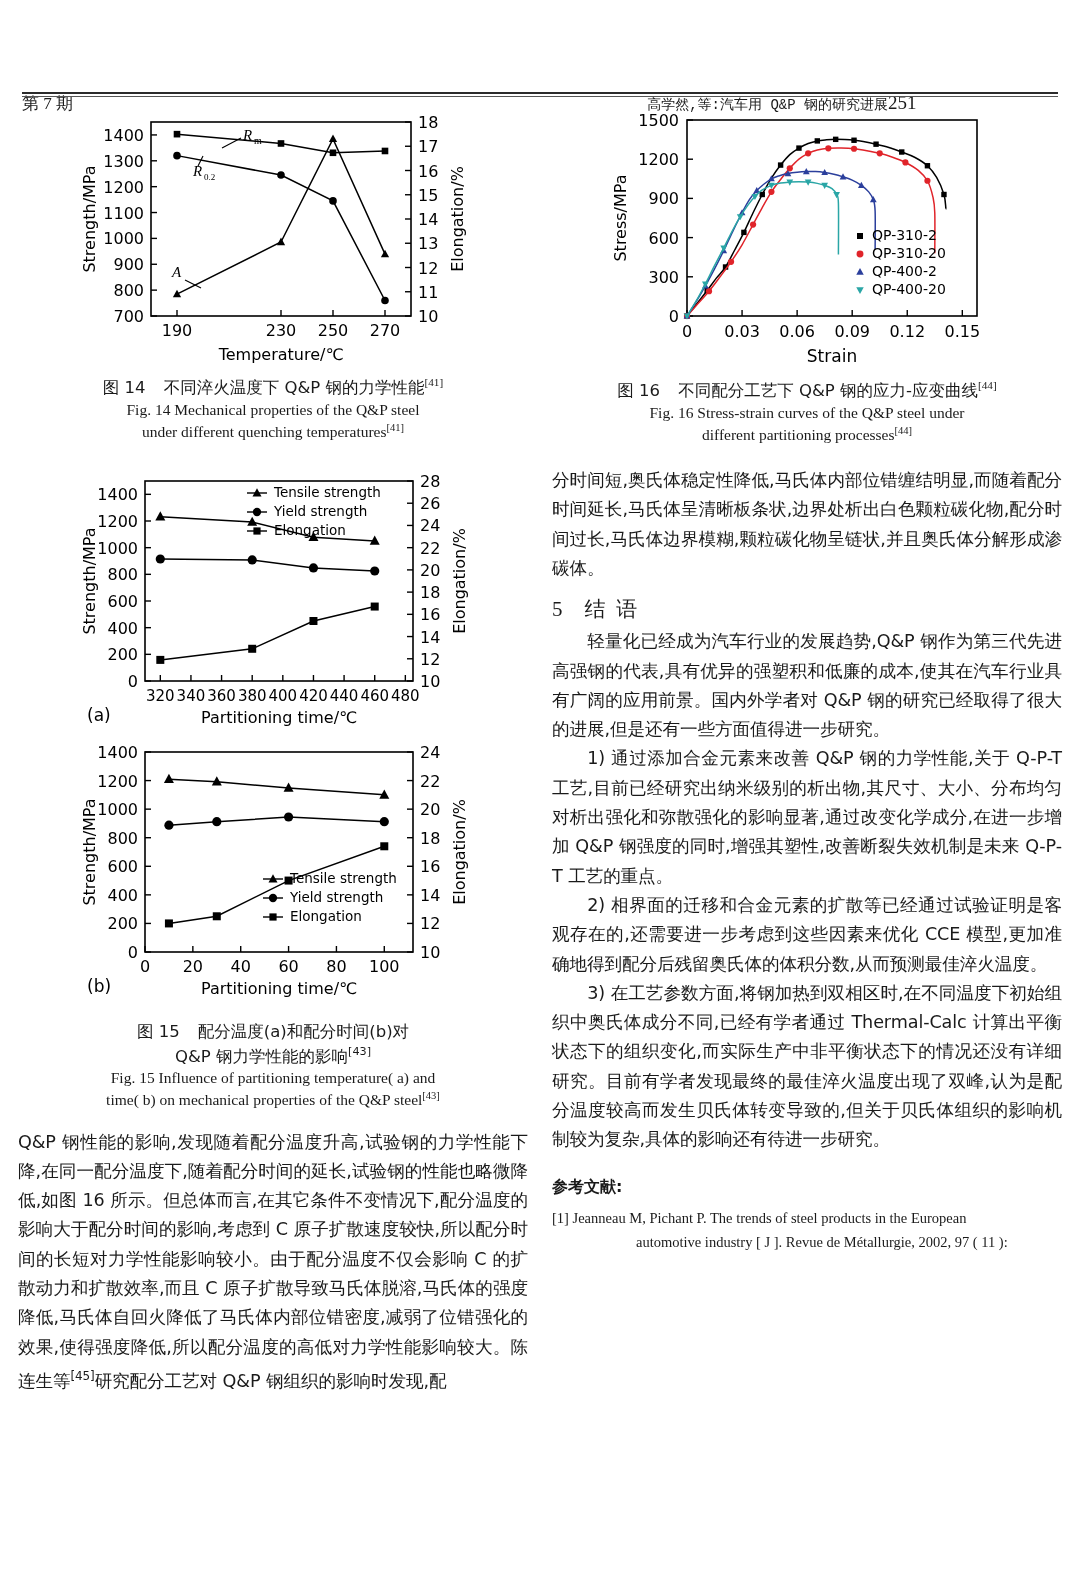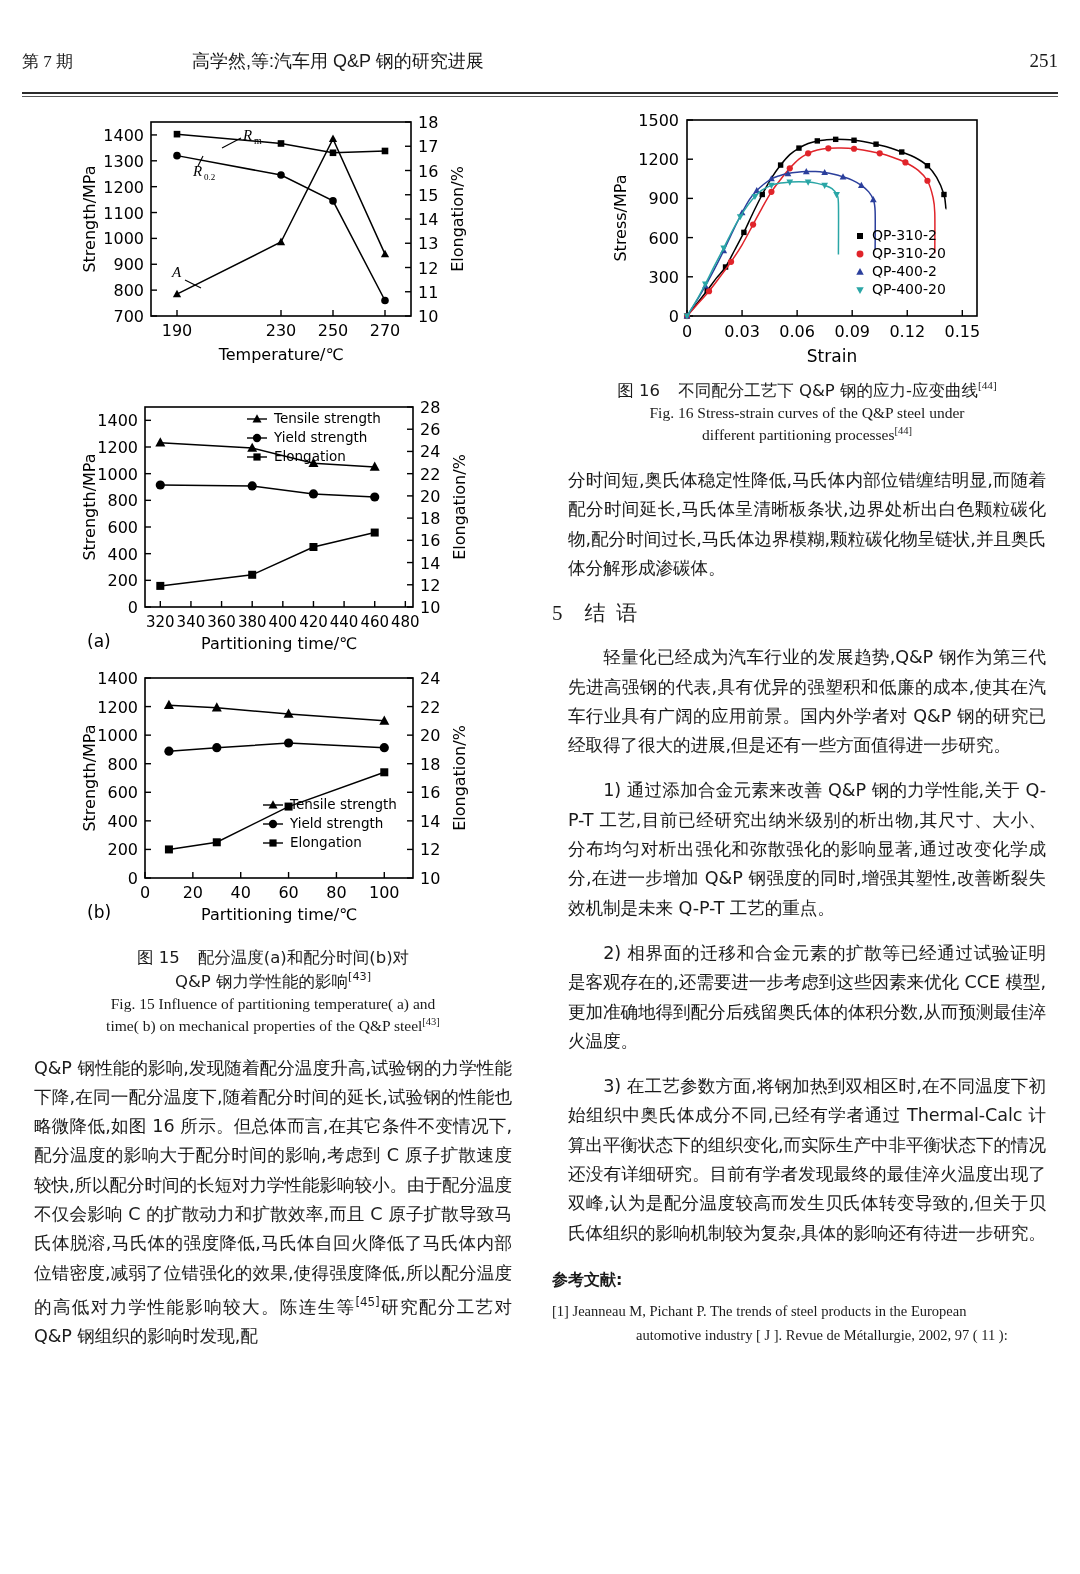--- a/index.html
+++ b/index.html
@@ -21,28 +21,29 @@
     position: absolute;
     top: 49px; left: 22px; right: 22px;
     height: 30px;
     display: flex;
     align-items: baseline;
     font-size: 17px;
   }
   .runhead .rh-left { width: 170px; }
   .runhead .rh-center {
     flex: 1;
-    text-align: left;
-    font-family: Liberation Sans, sans-serif;
-    font-size: 18px;
+    text-align: right;
+    font-family: Liberation Mono, monospace;
+    font-size: 14px;
   }
   .runhead .rh-right {
     width: 170px;
-    text-align: right;
+    text-align: left;
     font-size: 19px;
+    margin-top: 43px;
   }
   .rule {
     position: absolute;
     left: 22px; right: 22px;
     top: 92px;
     border-top: 2px solid #2b2b2b;
     border-bottom: 1px solid #555;
     height: 2px;
   }
 
@@ -83,21 +84,21 @@
   }
   sup { font-size: 0.68em; vertical-align: super; }
 
   
   .para {
     font-family: "DejaVu Sans", "Liberation Sans", sans-serif;
     font-size: 17.6px;
     line-height: 29.3px;
     text-align: justify;
     text-justify: inter-character;
-    margin: 16px;
+    margin: 0;
     letter-spacing: -0.1px;
   }
   .para.indent { text-indent: 2em; }
   .sec-head {
     font-family: "DejaVu Sans", "Liberation Sans", sans-serif;
     font-size: 21px;
     margin: 12px 0 4px 0;
     letter-spacing: 2px;
   }
   .sec-head .num { margin-right: 20px; font-family:"Liberation Serif",serif; }
@@ -196,20 +197,26 @@
           <polygon points="312,145.70749999999995 307.875,153.29749999999996 316.125,153.29749999999996" fill="#000"></polygon>
           <text x="170" y="36" font-family="Liberation Serif, serif" font-size="15" text-anchor="start" fill="#000" font-style="italic">R</text>
           <text x="181" y="40" font-family="Liberation Serif, serif" font-size="10" text-anchor="start" fill="#000">m</text>
           <path d="M168 34 L149 44" stroke="#000" stroke-width="1.1" fill="none"></path>
           <text x="120" y="72" font-family="Liberation Serif, serif" font-size="15" text-anchor="start" fill="#000" font-style="italic">R</text>
           <text x="131" y="76" font-family="Liberation Serif, serif" font-size="9" text-anchor="start" fill="#000">0.2</text>
           <path d="M125 62 L130 52" stroke="#000" stroke-width="1.1" fill="none"></path>
           <text x="99" y="173" font-family="Liberation Serif, serif" font-size="15" text-anchor="start" fill="#000" font-style="italic">A</text>
           <path d="M112 176 L128 184" stroke="#000" stroke-width="1.1" fill="none"></path>
         </svg>
+    </div>
+    <div class="caption">
+      <span class="cn">图 14</span>
+      <span class="cn" style="margin-left:14px;">不同淬火温度下 Q&amp;P 钢的力学性能</span><sup>[41]</sup>
+      <span class="en">Fig. 14    Mechanical properties of the Q&amp;P steel</span>
+      <span class="en"><span>under different quenching temperatures</span><sup>[41]</sup></span>
     </div>
   </div>
 
   <div class="figure" style="margin-top:24px;">
     <div class="figbox" style="width:400px;height:265px;">
       <svg id="svg-fig15a" width="400" height="265">
           <rect x="72" y="14" width="268" height="200" fill="#fff" stroke="#000" stroke-width="1.6"></rect>
           <line x1="72" y1="214" x2="78" y2="214" stroke="#000" stroke-width="1.4"></line>
           <text x="65" y="220" font-family="DejaVu Sans, sans-serif" font-size="16" text-anchor="end" fill="#000">0</text>
           <line x1="72" y1="187.33333333333334" x2="78" y2="187.33333333333334" stroke="#000" stroke-width="1.4"></line>

